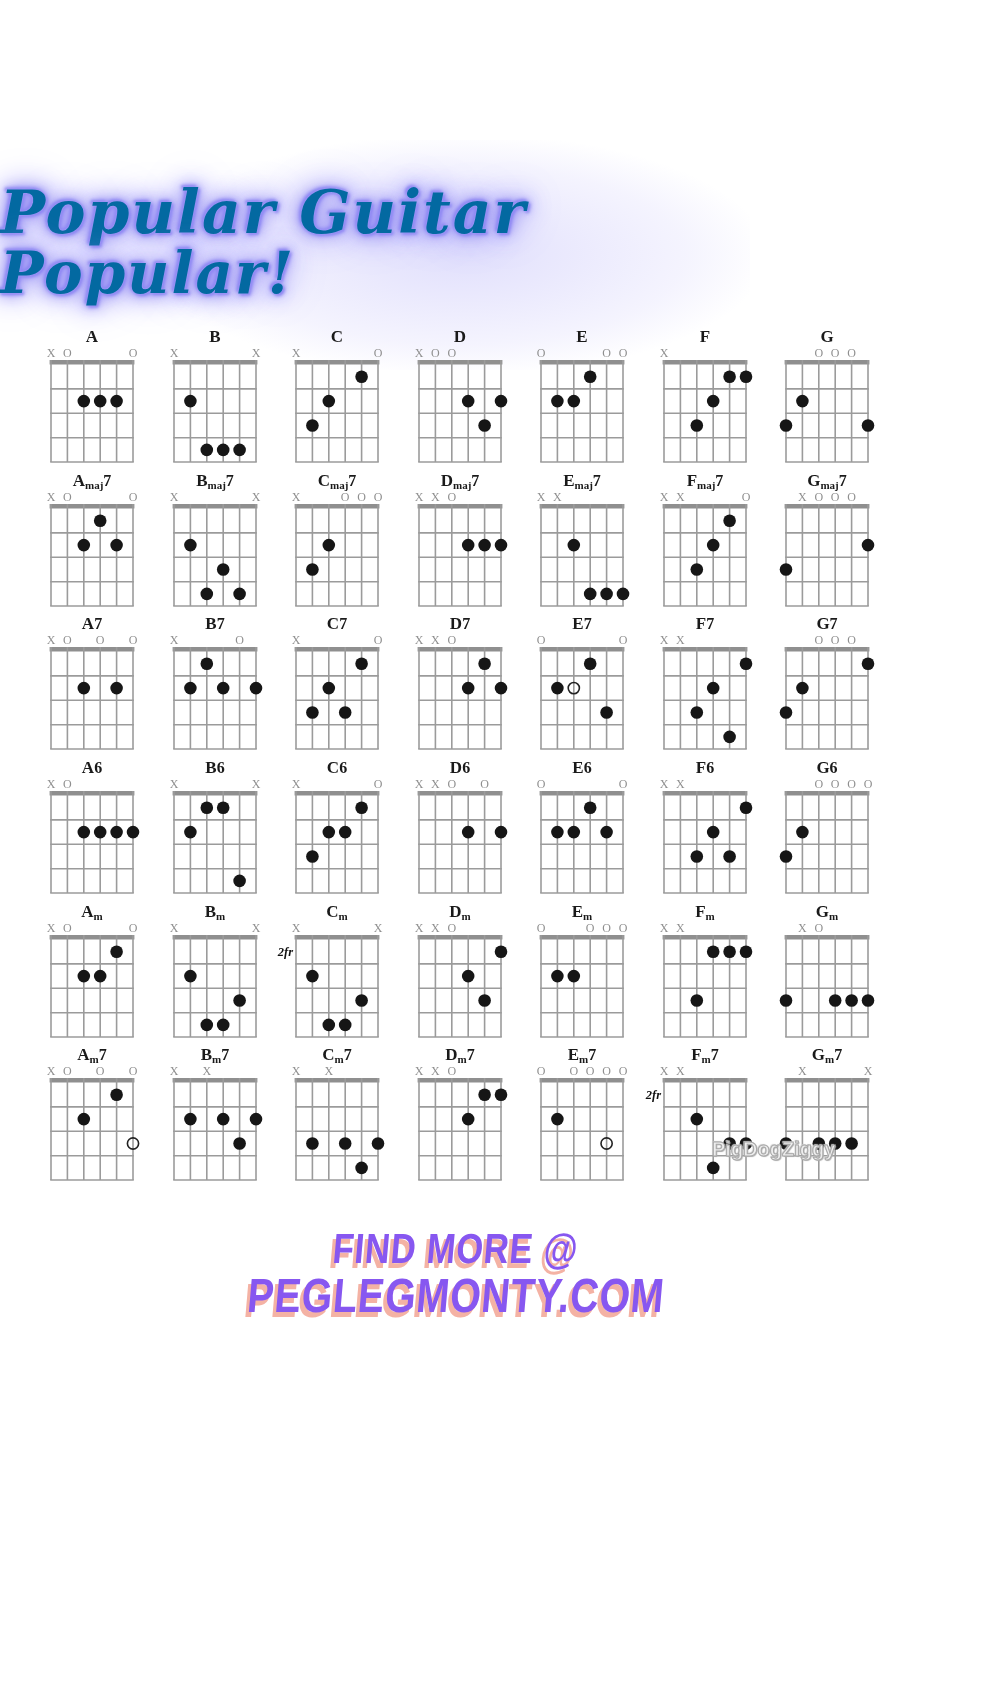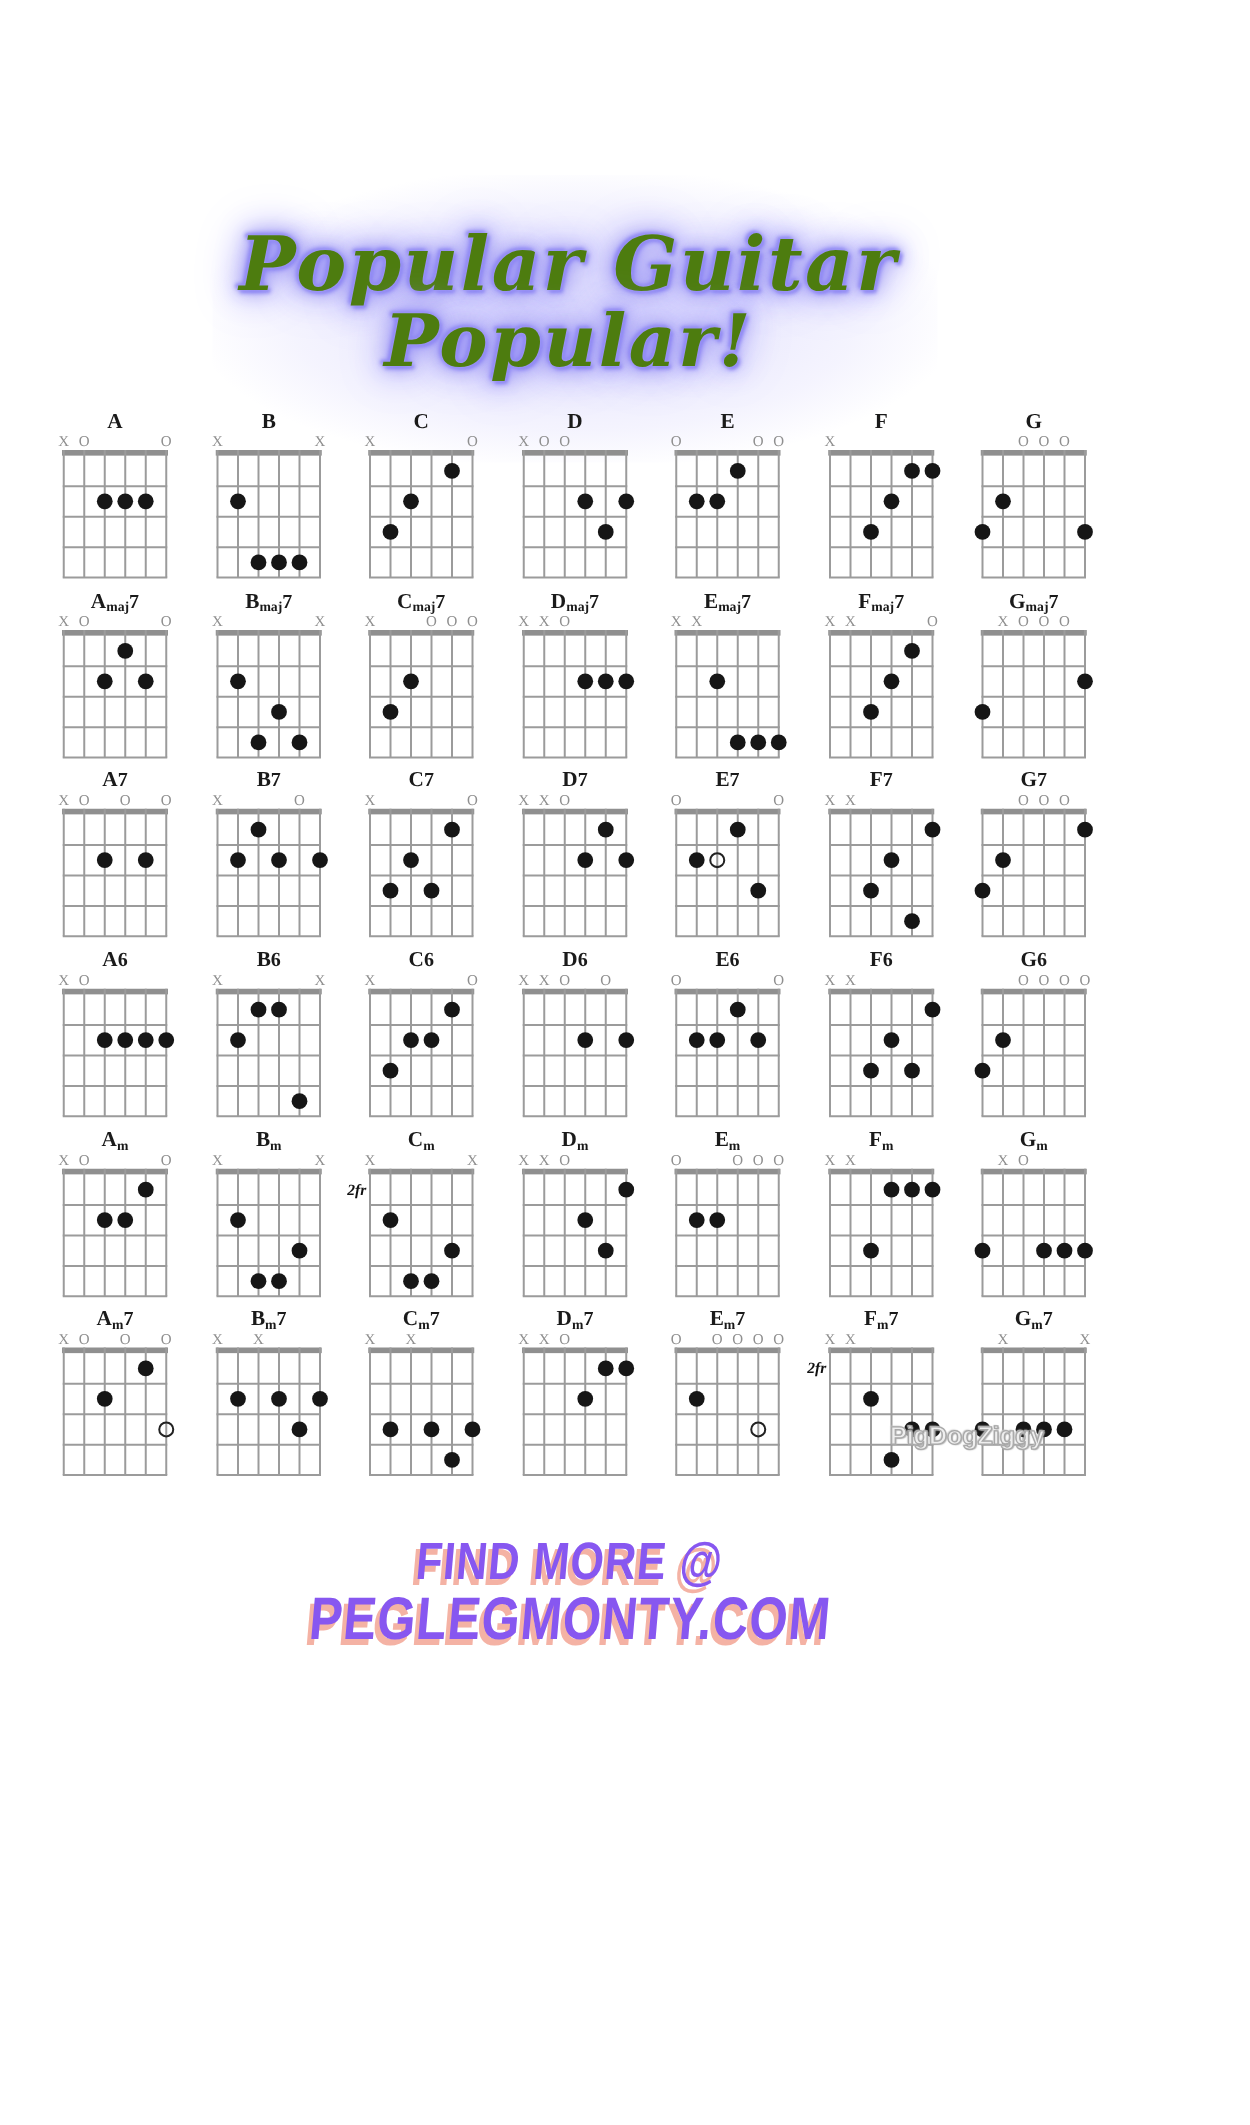--- a/index.html
+++ b/index.html
@@ -6,23 +6,23 @@
   body{
     width:1000px;height:1700px;position:relative;background:#ffffff;
     font-family:"Liberation Serif", serif;overflow:hidden;
   }
   .title-glow-bg{
     position:absolute;left:170px;top:140px;width:580px;height:230px;
     background:radial-gradient(ellipse at 50% 50%, rgba(148,142,245,0.28) 0%, rgba(168,162,248,0.12) 55%, rgba(255,255,255,0) 75%);
     pointer-events:none;
   }
   .poster-title{
-    position:absolute;left:0;top:182px;width:910px;text-align:center;
+    position:absolute;left:0;top:182px;width:910px;
     font-family:"DejaVu Serif", serif;font-style:italic;font-weight:bold;
-    color:#4d7c0f;line-height:1.0;
+    color:#0369a1;line-height:1.0;
   }
   .poster-title .t1{font-size:60px;}
   .poster-title .t2{font-size:58px;margin-top:2px;}
   .poster-title div{
     text-shadow:
       0 0 2px #aaa4f6, 0 0 6px #8d86f3, 0 0 14px #8d86f3,
       0 0 26px #938cf4, 0 0 40px #a49ef6, 2px 2px 3px #8d86f3, -2px -2px 3px #8d86f3;
     letter-spacing:2px;
   }
   #chord-grid{

